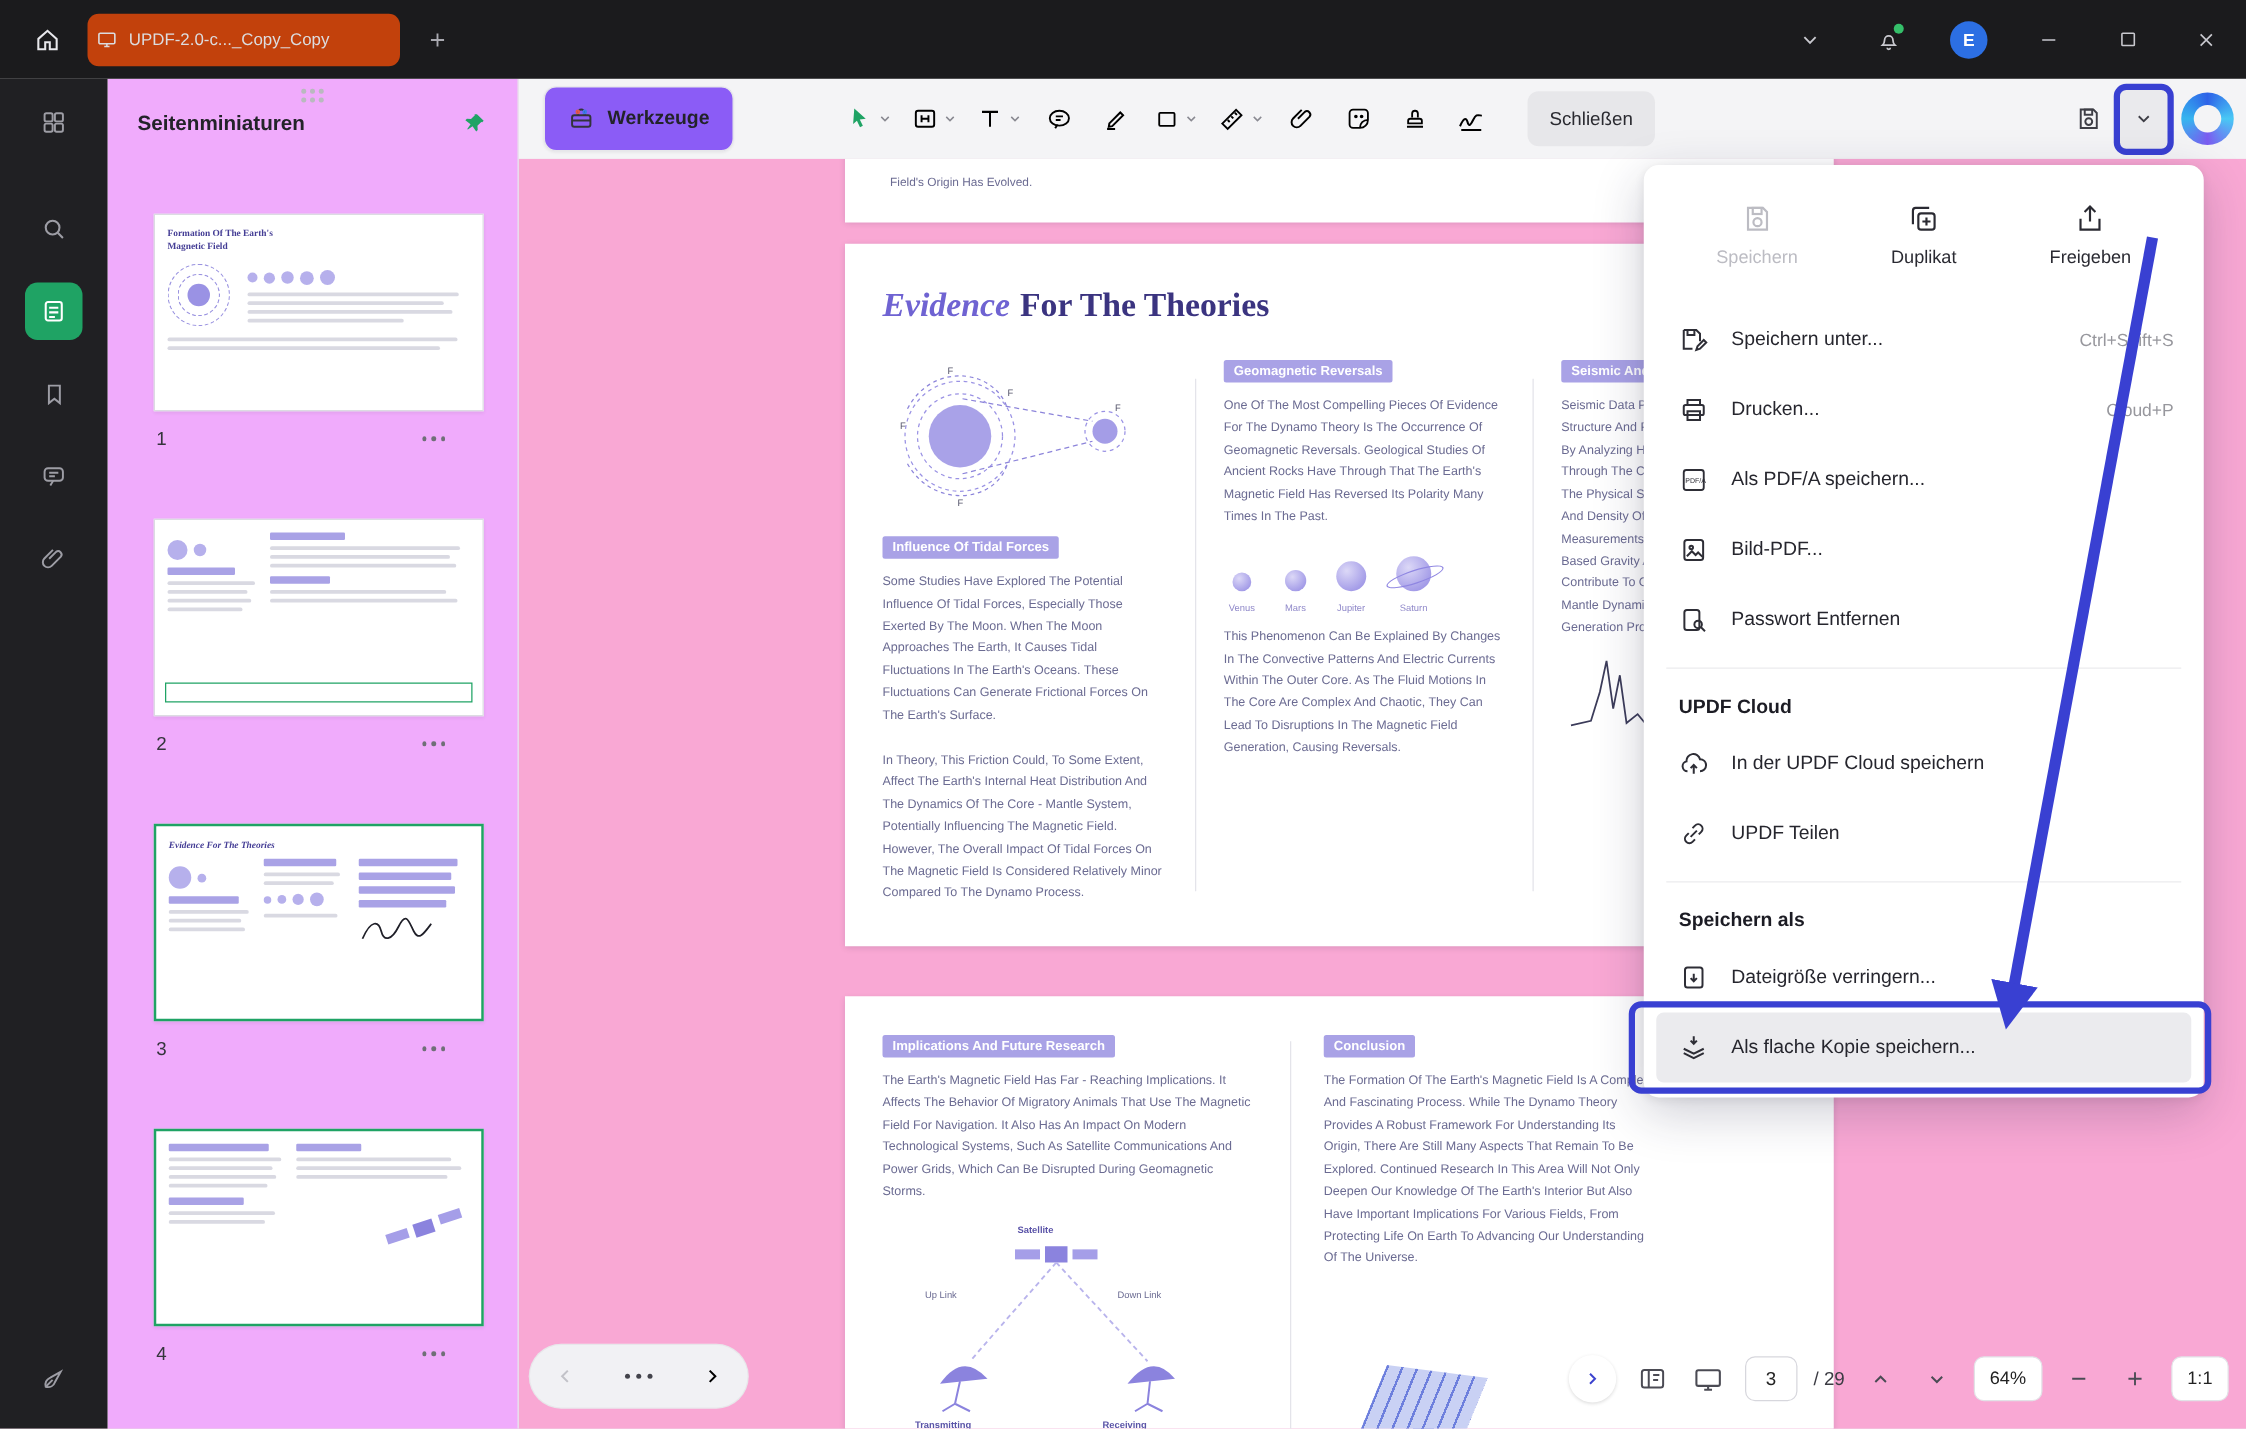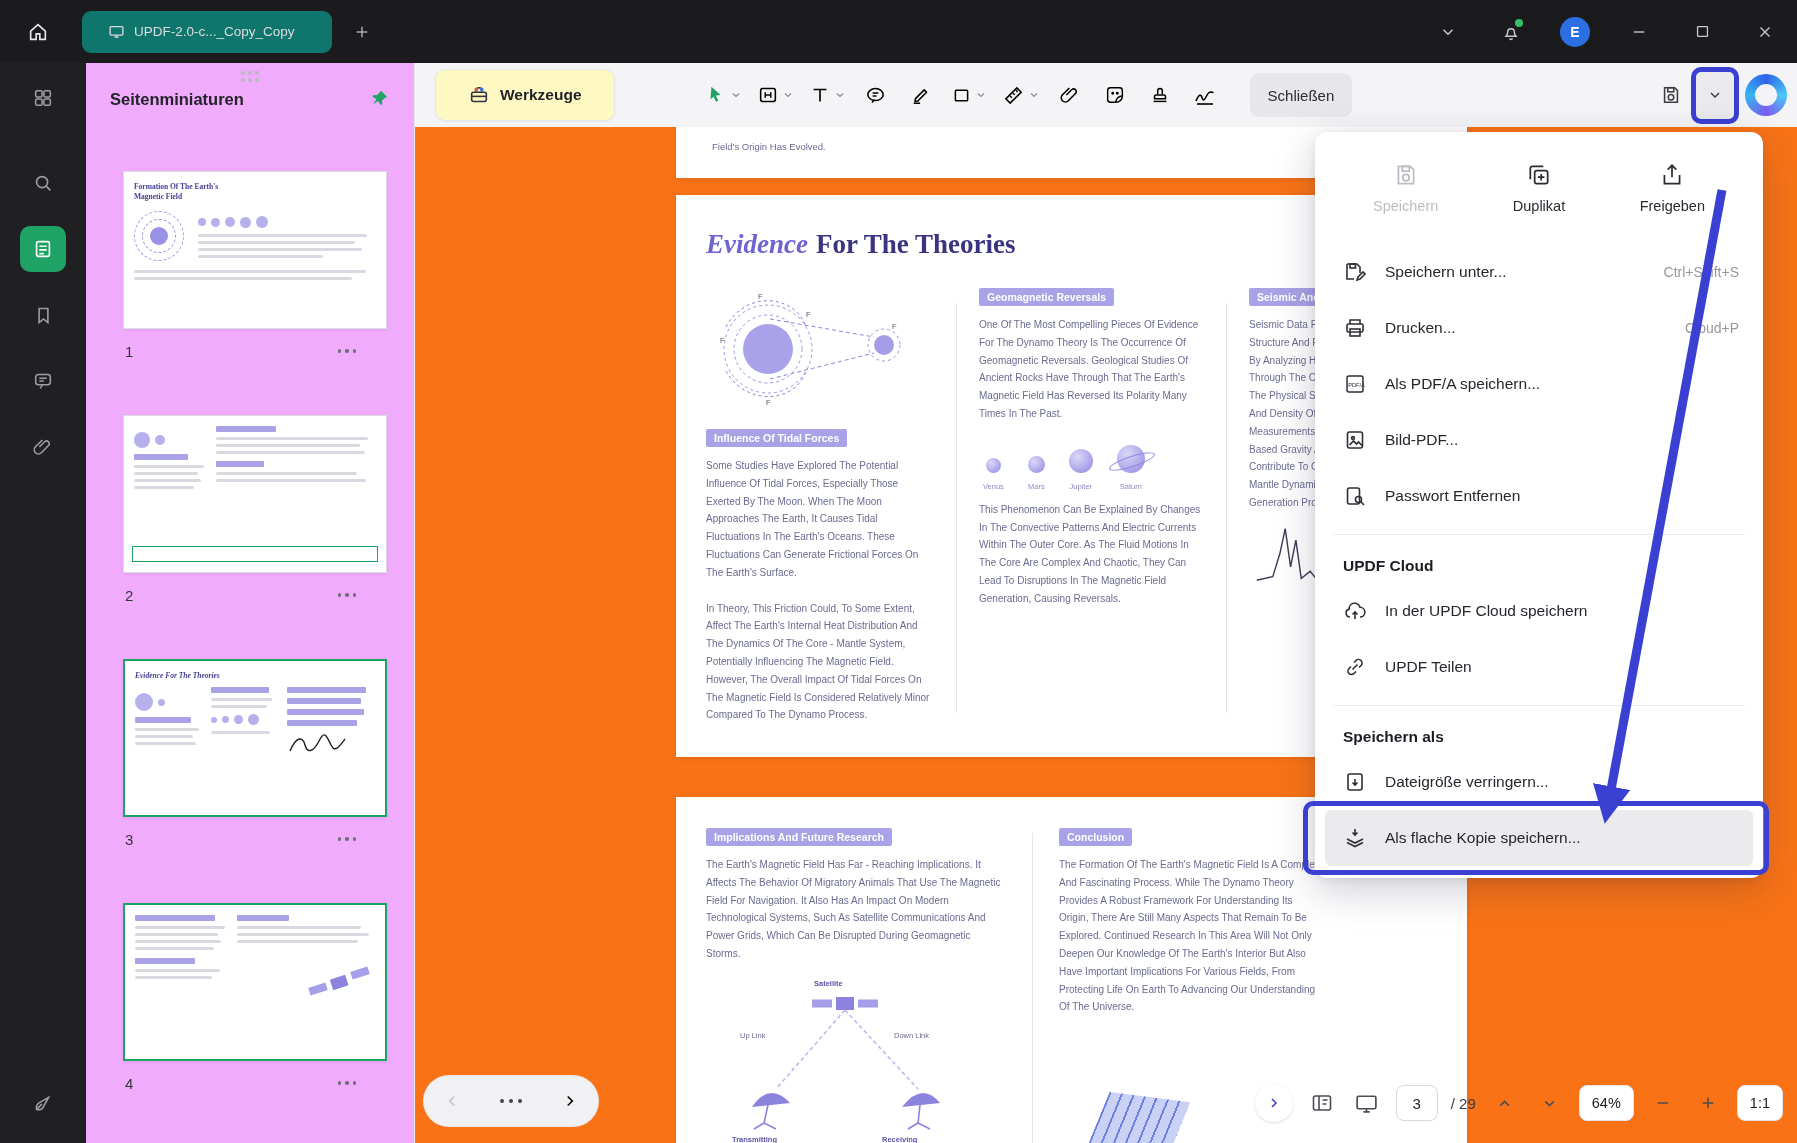--- a/index.html
+++ b/index.html
@@ -4,21 +4,21 @@
 <style>
   * { margin:0; padding:0; box-sizing:border-box; }
   html,body { width:1797px; height:1143px; overflow:hidden; }
   body { font-family:"Liberation Sans", sans-serif; background:#e9e9eb; position:relative; }
   svg { display:block; }
   button { font-family:inherit; border:none; background:transparent; cursor:pointer; }
 
   
   .titlebar { position:absolute; top:0; left:0; right:0; height:63px; background:#1b1b1d; display:flex; align-items:center; padding:0 18px; z-index:10; }
   .home-btn { width:40px; height:40px; display:flex; align-items:center; justify-content:center; color:#e8e8ec; }
-  .tab { margin-left:24px; width:250px; height:42px; background:#0f766e; border-radius:9px; display:flex; align-items:center; gap:9px; padding:0 26px; color:#dcdcdf; }
+  .tab { margin-left:12px; width:250px; height:42px; background:#c2410c; border-radius:9px; display:flex; align-items:center; gap:9px; padding:0 7px; color:#dcdcdf; }
   .tab-title { font-size:13.5px; white-space:nowrap; overflow:hidden; }
   .newtab-btn { margin-left:16px; color:#a9a9b0; width:28px; height:28px; display:flex; align-items:center; justify-content:center; }
   .titlebar-right { margin-left:auto; display:flex; align-items:center; gap:35px; color:#c9c9cf; }
   .tb-icon-btn { width:28px; height:28px; display:flex; align-items:center; justify-content:center; color:#c9c9cf; position:relative; }
   .bell-dot { position:absolute; top:1px; right:2px; width:8px; height:8px; border-radius:50%; background:#35c06a; }
   .avatar { width:30px; height:30px; border-radius:50%; background:#2c6fe3; color:#fff; font-weight:bold; font-size:14px; display:flex; align-items:center; justify-content:center; }
 
   
   .rail { position:absolute; left:0; top:63px; bottom:0; width:86px; background:#202023; display:flex; flex-direction:column; align-items:center; padding-top:12px; z-index:5; }
   .rail-btn { width:46px; height:46px; display:flex; align-items:center; justify-content:center; color:#9d9da5; margin-bottom:20px; border-radius:10px; }
@@ -46,33 +46,33 @@
   .pbar { height:6px; background:#a9a2e6; border-radius:1px; margin-bottom:5px; }
   .rings { width:50px; height:50px; border-radius:50%; border:1px dashed #9a93e0; display:flex; align-items:center; justify-content:center; }
   .rings > div { width:34px; height:34px; border-radius:50%; border:1px dashed #9a93e0; display:flex; align-items:center; justify-content:center; }
   .rings > div > div { width:18px; height:18px; border-radius:50%; background:#9a92e4; }
   .dotrow { display:flex; gap:5px; align-items:center; margin:6px 0; }
   .dotrow i { border-radius:50%; background:#b6b0ec; display:block; }
   .green-strip { position:absolute; left:8px; right:8px; bottom:10px; height:16px; border:1.5px solid #1fa364; background:#fff; }
 
   
   .main-toolbar { position:absolute; left:415px; top:63px; right:0; height:64px; background:#f4f4f6; display:flex; align-items:center; padding-left:20px; z-index:6; }
-  .werkzeuge-btn { height:52px; padding:0 32px; background:#fef9c3; border:1px solid #e6e6ea; border-radius:10px; display:flex; align-items:center; gap:10px; font-size:15.5px; font-weight:bold; color:#23232a; box-shadow:0 1px 2px rgba(0,0,0,.05); }
+  .werkzeuge-btn { height:52px; padding:0 18px; background:#8b5cf6; border:1px solid #e6e6ea; border-radius:10px; display:flex; align-items:center; gap:10px; font-size:15.5px; font-weight:bold; color:#23232a; box-shadow:0 1px 2px rgba(0,0,0,.05); }
   .tools { display:flex; align-items:center; gap:7px; margin-left:86px; color:#3e3e46; }
   .tool { height:44px; min-width:38px; padding:0 4px; display:flex; align-items:center; justify-content:center; border-radius:8px; }
   .tool .chev { margin-left:3px; color:#8a8a92; }
   .schliessen-btn { margin-left:26px; height:44px; padding:0 18px; background:#e7e7ea; border-radius:9px; font-size:15px; color:#2a2a30; display:flex; align-items:center; }
   .toolbar-right { position:absolute; right:10px; top:0; height:64px; display:flex; align-items:center; }
   .save-btn { width:32px; height:40px; display:flex; align-items:center; justify-content:center; color:#3e3e46; }
   .chev-box { width:48px; height:57px; border:5px solid #3940d2; border-radius:10px; display:flex; align-items:center; justify-content:center; margin:0 6px 0 4px; color:#3e3e46; background:#eaeaed; }
   .ai-logo { width:42px; height:42px; border-radius:50%; background:conic-gradient(#2e62e8,#49c8f5,#7b5cf0,#35b5ef,#2e62e8); position:relative; }
   .ai-logo::after { content:""; position:absolute; inset:10px; background:#f4f4f6; border-radius:50%; }
 
   
-  .doc-area { position:absolute; left:415px; top:127px; right:0; bottom:0; background:#f97316; overflow:hidden; z-index:1; }
+  .doc-area { position:absolute; left:415px; top:127px; right:0; bottom:0; background:#f9a8d4; overflow:hidden; z-index:1; }
   .page { position:absolute; left:261px; width:791px; background:#fff; box-shadow:0 1px 5px rgba(20,20,40,.12); }
   .page.prev { top:-6px; height:57px; }
   .prev-text { position:absolute; left:36px; top:20px; font-size:9.5px; color:#6b6b92; }
   .page.p3 { top:68px; height:562px; }
   .page.p4 { top:670px; height:560px; }
 
   .doc-title { margin:34px 0 0 30px; font-family:"Liberation Serif", serif; font-size:27px; color:#3b3480; font-weight:bold; }
   .doc-title em { color:#6f63d2; font-style:italic; margin-right:8px; }
   .cols { position:absolute; left:30px; right:0; top:92px; bottom:0; display:flex; }
   .c1 { width:228px; }

